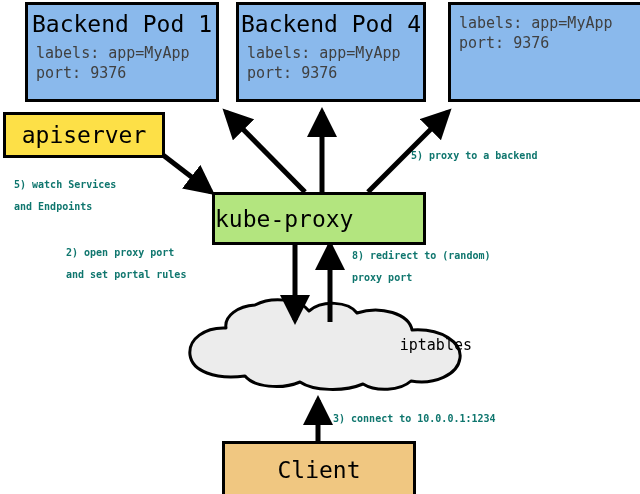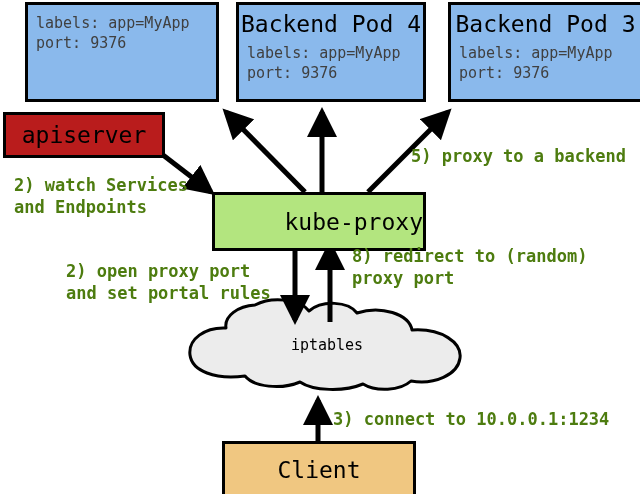--- a/index.html
+++ b/index.html
@@ -37,65 +37,65 @@
   .pod { background:#8ab9ec; height:100px; top:2px; padding-top:4px; }
   #pod1 { left:25px;  width:194px; }
   #pod2 { left:236px; width:190px; }
   #pod3 { left:448px; width:192px; border-right-width:0; }
   .pod .title { font-size:23px; line-height:30px; }
   .pod .lines { margin-top:4px; }
 
   
   #apiserver {
     left:3px; top:112px; width:162px; height:46px;
-    background:#b91c1c;
+    background:#fde047;
     display:flex; align-items:center; justify-content:center;
   }
   #apiserver .title { font-size:23px; }
 
   
   #kubeproxy {
-    left:212px; top:192px; width:214px; height:59px;
+    left:212px; top:192px; width:214px; height:53px;
     background:#b3e57f;
-    display:flex; align-items:center; justify-content:flex-end;
+    display:flex; align-items:center; justify-content:flex-start;
   }
   #kubeproxy .title { font-size:23px; }
 
   
   #client {
     left:222px; top:441px; width:194px; height:58px;
     background:#f0c781;
     display:flex; align-items:center; justify-content:center;
   }
   #client .title { font-size:23px; }
 
   
   #iptables {
     position:absolute; left:182px; top:300px; width:290px; height:90px;
     z-index:2;
   }
   #iptables .cloud-label {
     position:absolute; left:0; top:36px; width:100%;
-    text-align:center; font-size:15px; color:#000;
+    text-align:right; font-size:15px; color:#000;
     font-family:"DejaVu Sans Mono", monospace;
   }
 
   
   .label {
     position:absolute;
     font-family:"DejaVu Sans Mono", monospace;
     font-weight:bold;
-    font-size:17px;
+    font-size:10px;
     line-height:22px;
-    color:#4d7c0f;
+    color:#0f766e;
     white-space:pre;
     z-index:4;
   }
   #label1 { left:14px;  top:174px; }
-  #label2 { left:66px;  top:260px; }
+  #label2 { left:66px;  top:242px; }
   #label3 { left:325px; top:408px;margin-left:8px; }
   #label4 { left:352px; top:245px; }
   #label5 { left:411px; top:145px; }
 </style>
 </head>
 <body>
 
 <svg id="canvas" viewBox="0 0 640 494" xmlns="http://www.w3.org/2000/svg">
   <defs>
     <marker id="arrowhead" markerWidth="6" markerHeight="6" refX="5.0" refY="3" orient="auto" markerUnits="strokeWidth">
@@ -127,36 +127,36 @@
   <line x1="163" y1="155" x2="211" y2="192" stroke="#000" stroke-width="5" marker-end="url(#arrowhead)"></line>
 
   <line x1="295" y1="245" x2="295" y2="320" stroke="#000" stroke-width="5" marker-end="url(#arrowhead)"></line>
 
   <line x1="330" y1="322" x2="330" y2="245" stroke="#000" stroke-width="5" marker-end="url(#arrowhead)"></line>
 
   <line x1="318" y1="441" x2="318" y2="400" stroke="#000" stroke-width="5" marker-end="url(#arrowhead)"></line>
 </svg>
 
 <div class="node pod" id="pod1">
+  <div class="title">Backend Pod 1</div>
   <div class="lines">
     <div class="sub">labels: app=MyApp</div>
     <div class="sub">port: 9376</div>
   </div>
 </div>
 
 <div class="node pod" id="pod2">
   <div class="title">Backend Pod 4</div>
   <div class="lines">
     <div class="sub">labels: app=MyApp</div>
     <div class="sub">port: 9376</div>
   </div>
 </div>
 
 <div class="node pod" id="pod3">
-  <div class="title">Backend Pod 3</div>
   <div class="lines">
     <div class="sub">labels: app=MyApp</div>
     <div class="sub">port: 9376</div>
   </div>
 </div>
 
 <div class="node" id="apiserver">
   <div class="title">apiserver</div>
 </div>
 
@@ -165,20 +165,20 @@
 </div>
 
 <div id="iptables">
   <div class="cloud-label">iptables</div>
 </div>
 
 <div class="node" id="client">
   <div class="title">Client</div>
 </div>
 
-<div class="label" id="label1">2) watch Services
+<div class="label" id="label1">5) watch Services
 and Endpoints</div>
 <div class="label" id="label2">2) open proxy port
 and set portal rules</div>
 <div class="label" id="label3">3) connect to 10.0.0.1:1234</div>
 <div class="label" id="label4">8) redirect to (random)
 proxy port</div>
 <div class="label" id="label5">5) proxy to a backend</div>
 
 </body></html>

